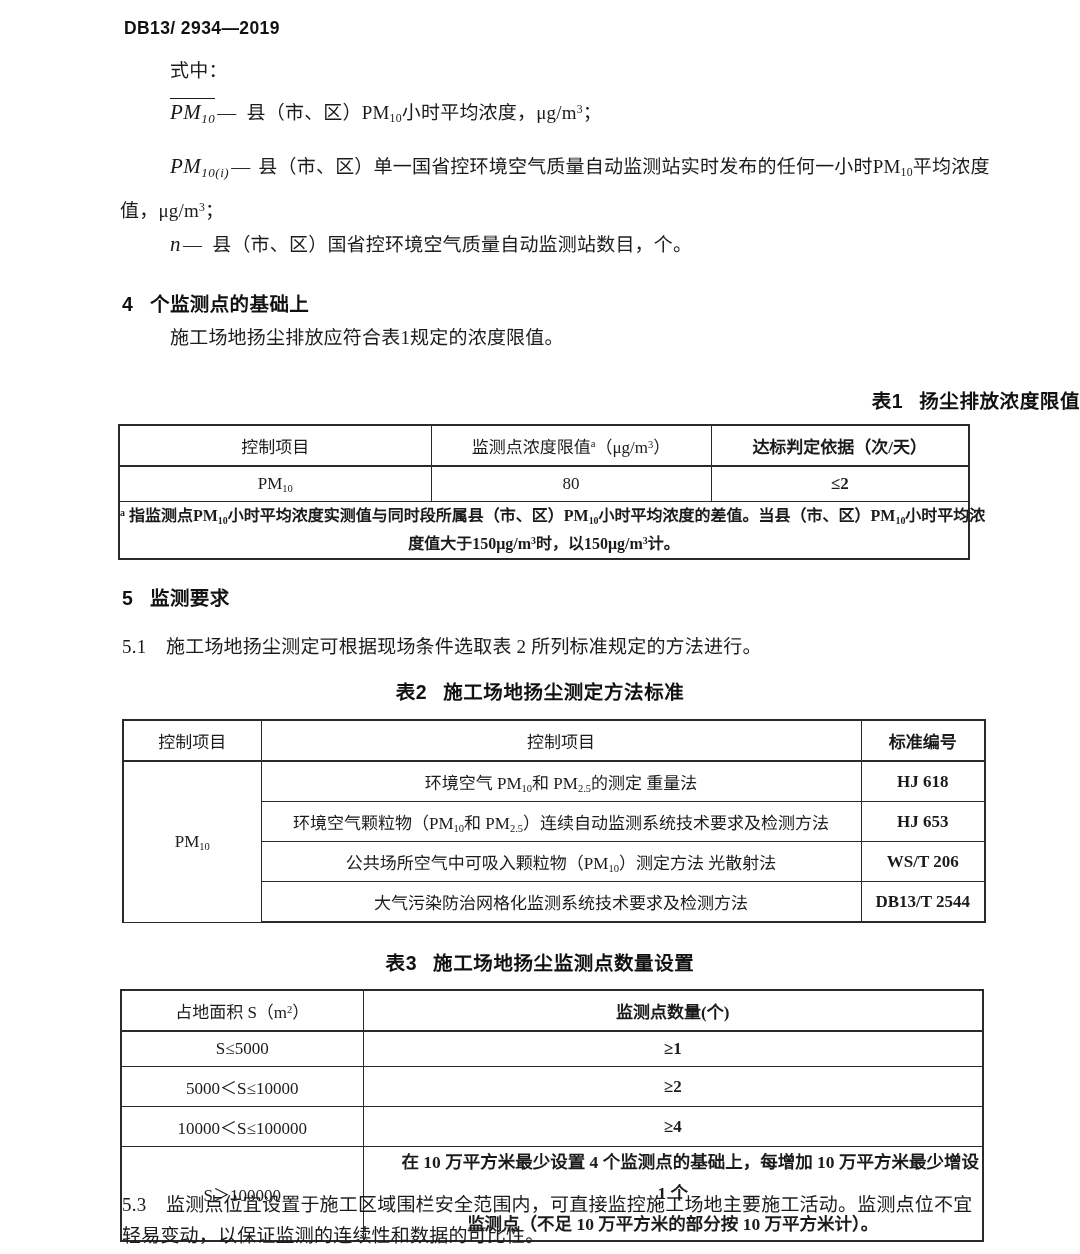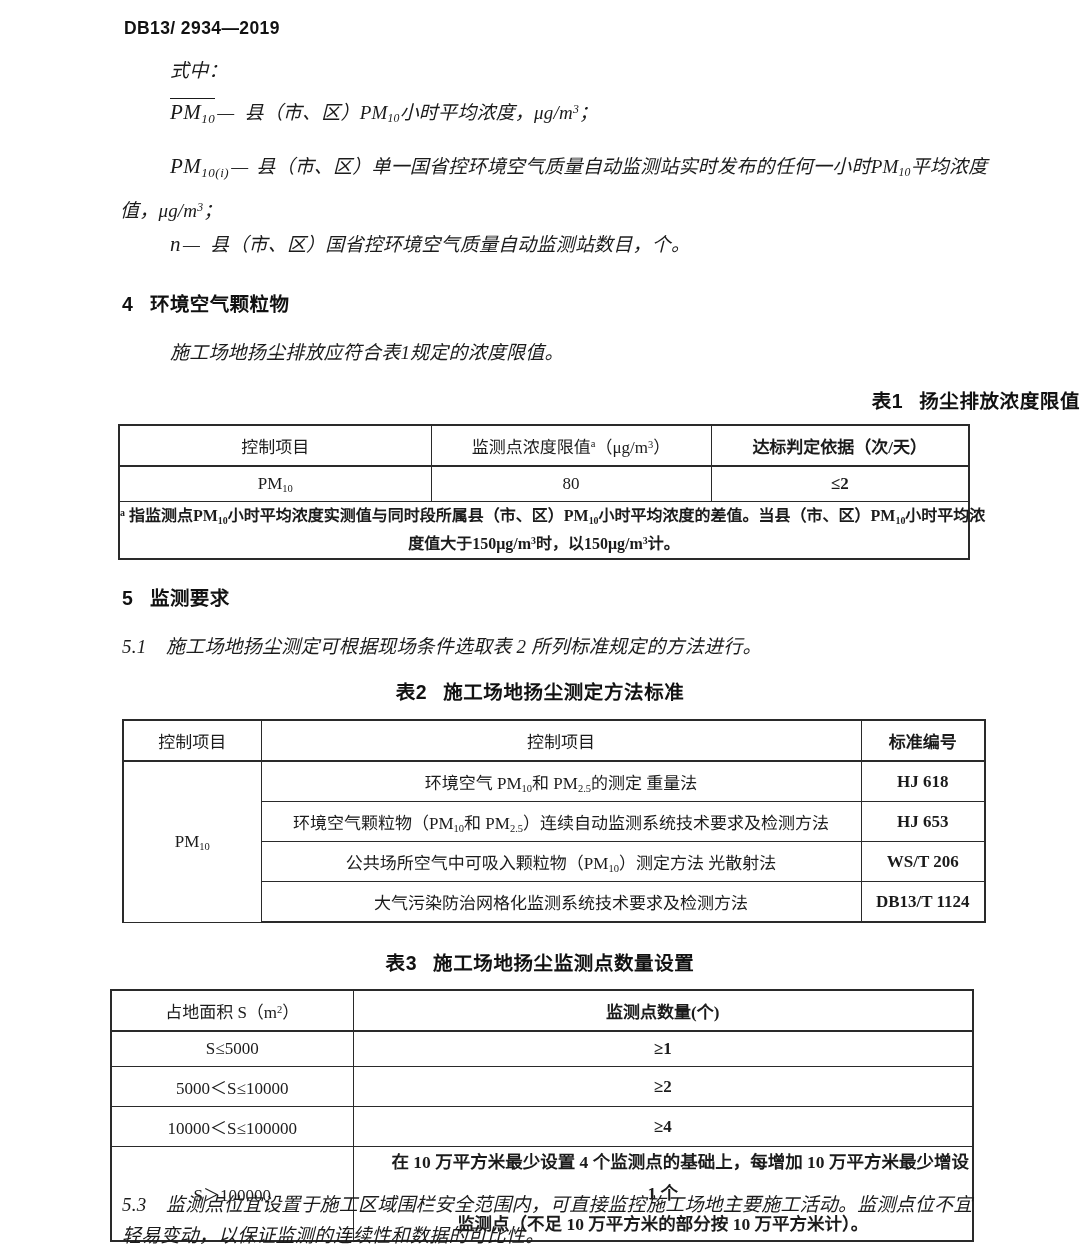--- a/index.html
+++ b/index.html
@@ -37,21 +37,20 @@
     white-space: nowrap;
   }
 
   .blk { position: absolute; }
 
   .body-text {
     font-size: 19px;
     line-height: 1.62;
     color: #1b1b1b;
     letter-spacing: 0.2px;
-    font-style: italic;
   }
 
   .heading {
     font-family: "Liberation Sans", "DejaVu Sans", sans-serif;
     font-size: 19.5px;
     font-weight: 700;
     color: #111;
     letter-spacing: 0.4px;
     white-space: nowrap;
   }
@@ -153,24 +152,24 @@
   </div>
   <div class="blk body-text" style="left:120px; top:196px; width:900px;">
     <span>值，μg/m</span><sup>3</sup><span>；</span>
   </div>
 
   <div class="blk" style="left:170px; top:230px; width:900px;">
     <span class="mathvar">n</span><span class="body-text" style="margin-left:2px;">—</span><span class="body-text" style="margin-left:10px;">县（市、区）国省控环境空气质量自动监测站数目，个。</span>
   </div>
 
   <div class="blk heading" style="left:122px; top:288px;">
-    <span class="num">4</span><span>环境空气颗粒物</span>
-  </div>
-
-  <div class="blk body-text" style="left:170px; top:338px; width:880px;">施工场地扬尘排放应符合表1规定的浓度限值。</div>
+    <span class="num">4</span><span>个监测点的基础上</span>
+  </div>
+
+  <div class="blk body-text" style="left:170px; top:323px; width:880px;">施工场地扬尘排放应符合表1规定的浓度限值。</div>
 
   <div class="blk table-caption" style="left:0; top:385px;text-align:right;">
     <span>表1</span><span class="gap"></span><span>扬尘排放浓度限值</span>
   </div>
 
   <div class="blk" style="left:118px; top:424px;">
     <table class="std" style="width:850px;">
       <colgroup>
         <col style="width:312px;">
         <col style="width:280px;">
@@ -269,33 +268,33 @@
           </td>
           <td class="outer-right">
             <span class="cell-pad">WS/T 206</span>
           </td>
         </tr>
         <tr>
           <td class="outer-bottom">
             <span class="cell-pad nowrap">大气污染防治网格化监测系统技术要求及检测方法</span>
           </td>
           <td class="outer-right outer-bottom">
-            <span class="cell-pad">DB13/T 1124</span>
+            <span class="cell-pad">DB13/T 2544</span>
           </td>
         </tr>
       </tbody>
     </table>
   </div>
 
 
   <div class="blk table-caption" style="left:0; top:947px;">
     <span>表3</span><span class="gap"></span><span>施工场地扬尘监测点数量设置</span>
   </div>
 
-  <div class="blk" style="left:110px; top:989px;">
+  <div class="blk" style="left:120px; top:989px;">
     <table class="std" style="width:862px;">
       <colgroup>
         <col style="width:242px;">
         <col style="width:620px;">
       </colgroup>
       <thead>
         <tr>
           <th class="thead-cell outer-top outer-left">
             <span class="cell-pad"><span>占地面积 S（m</span><sup>2</sup><span>）</span></span>
           </th>

